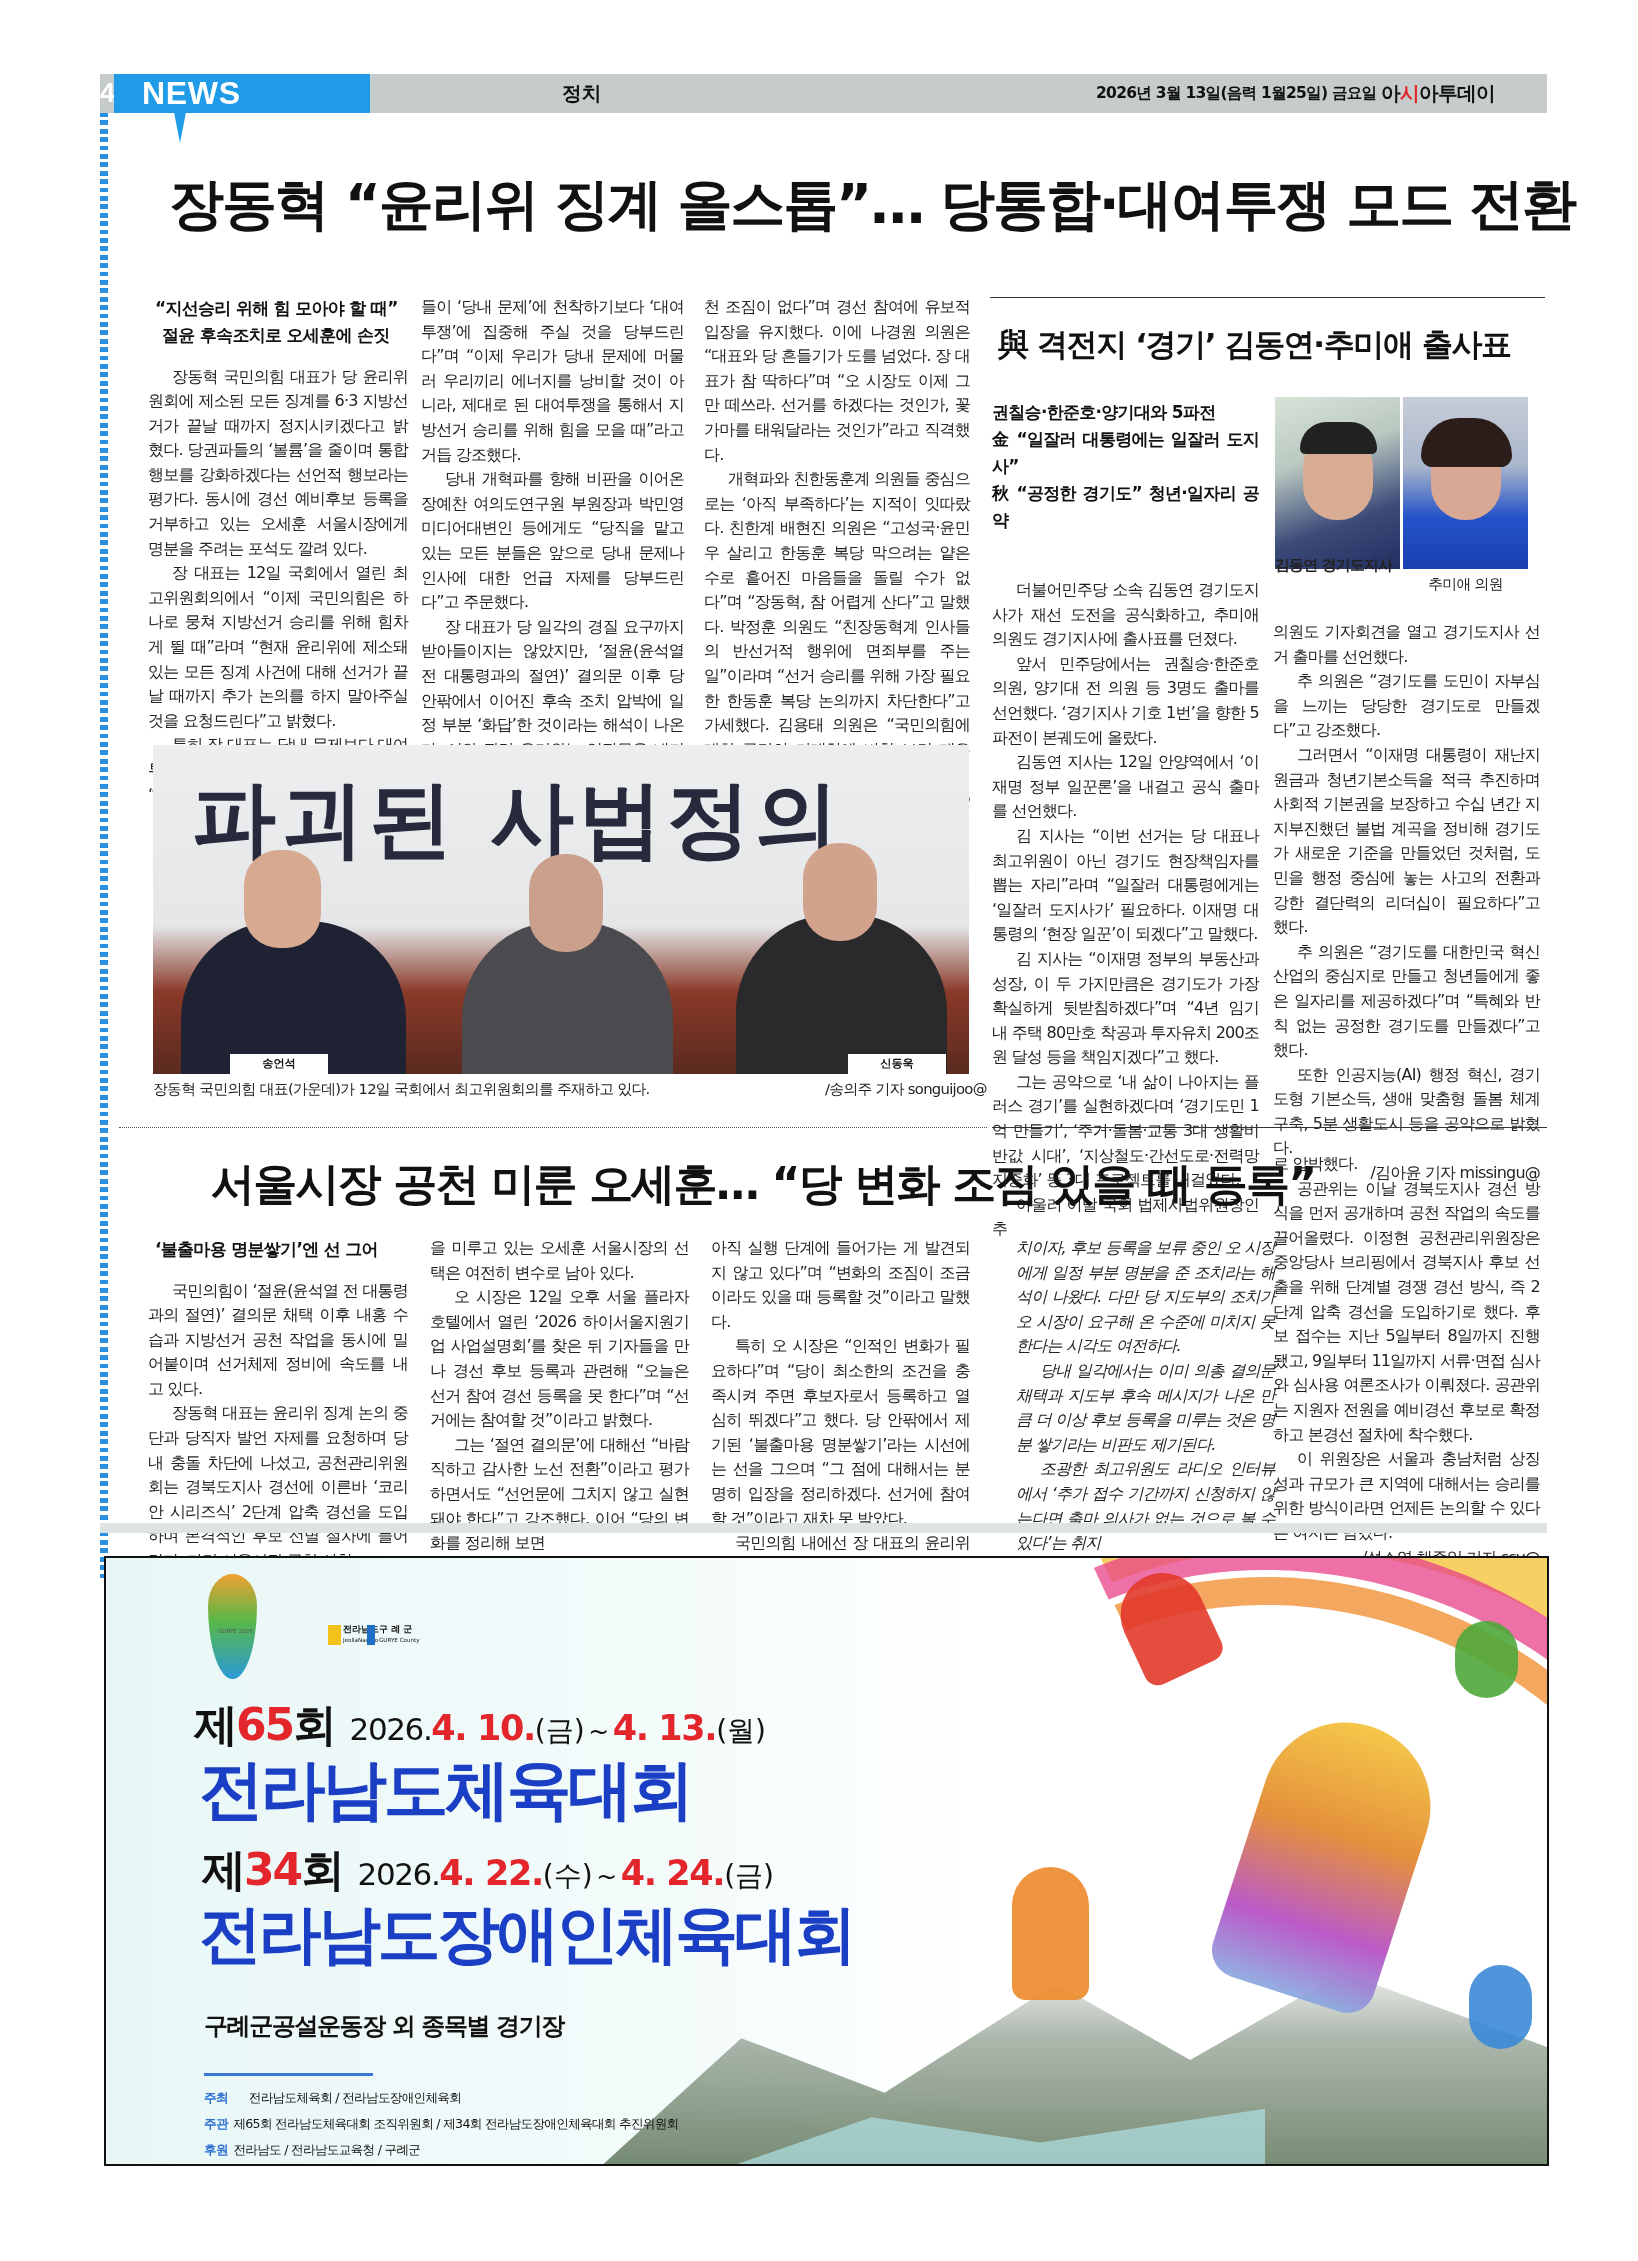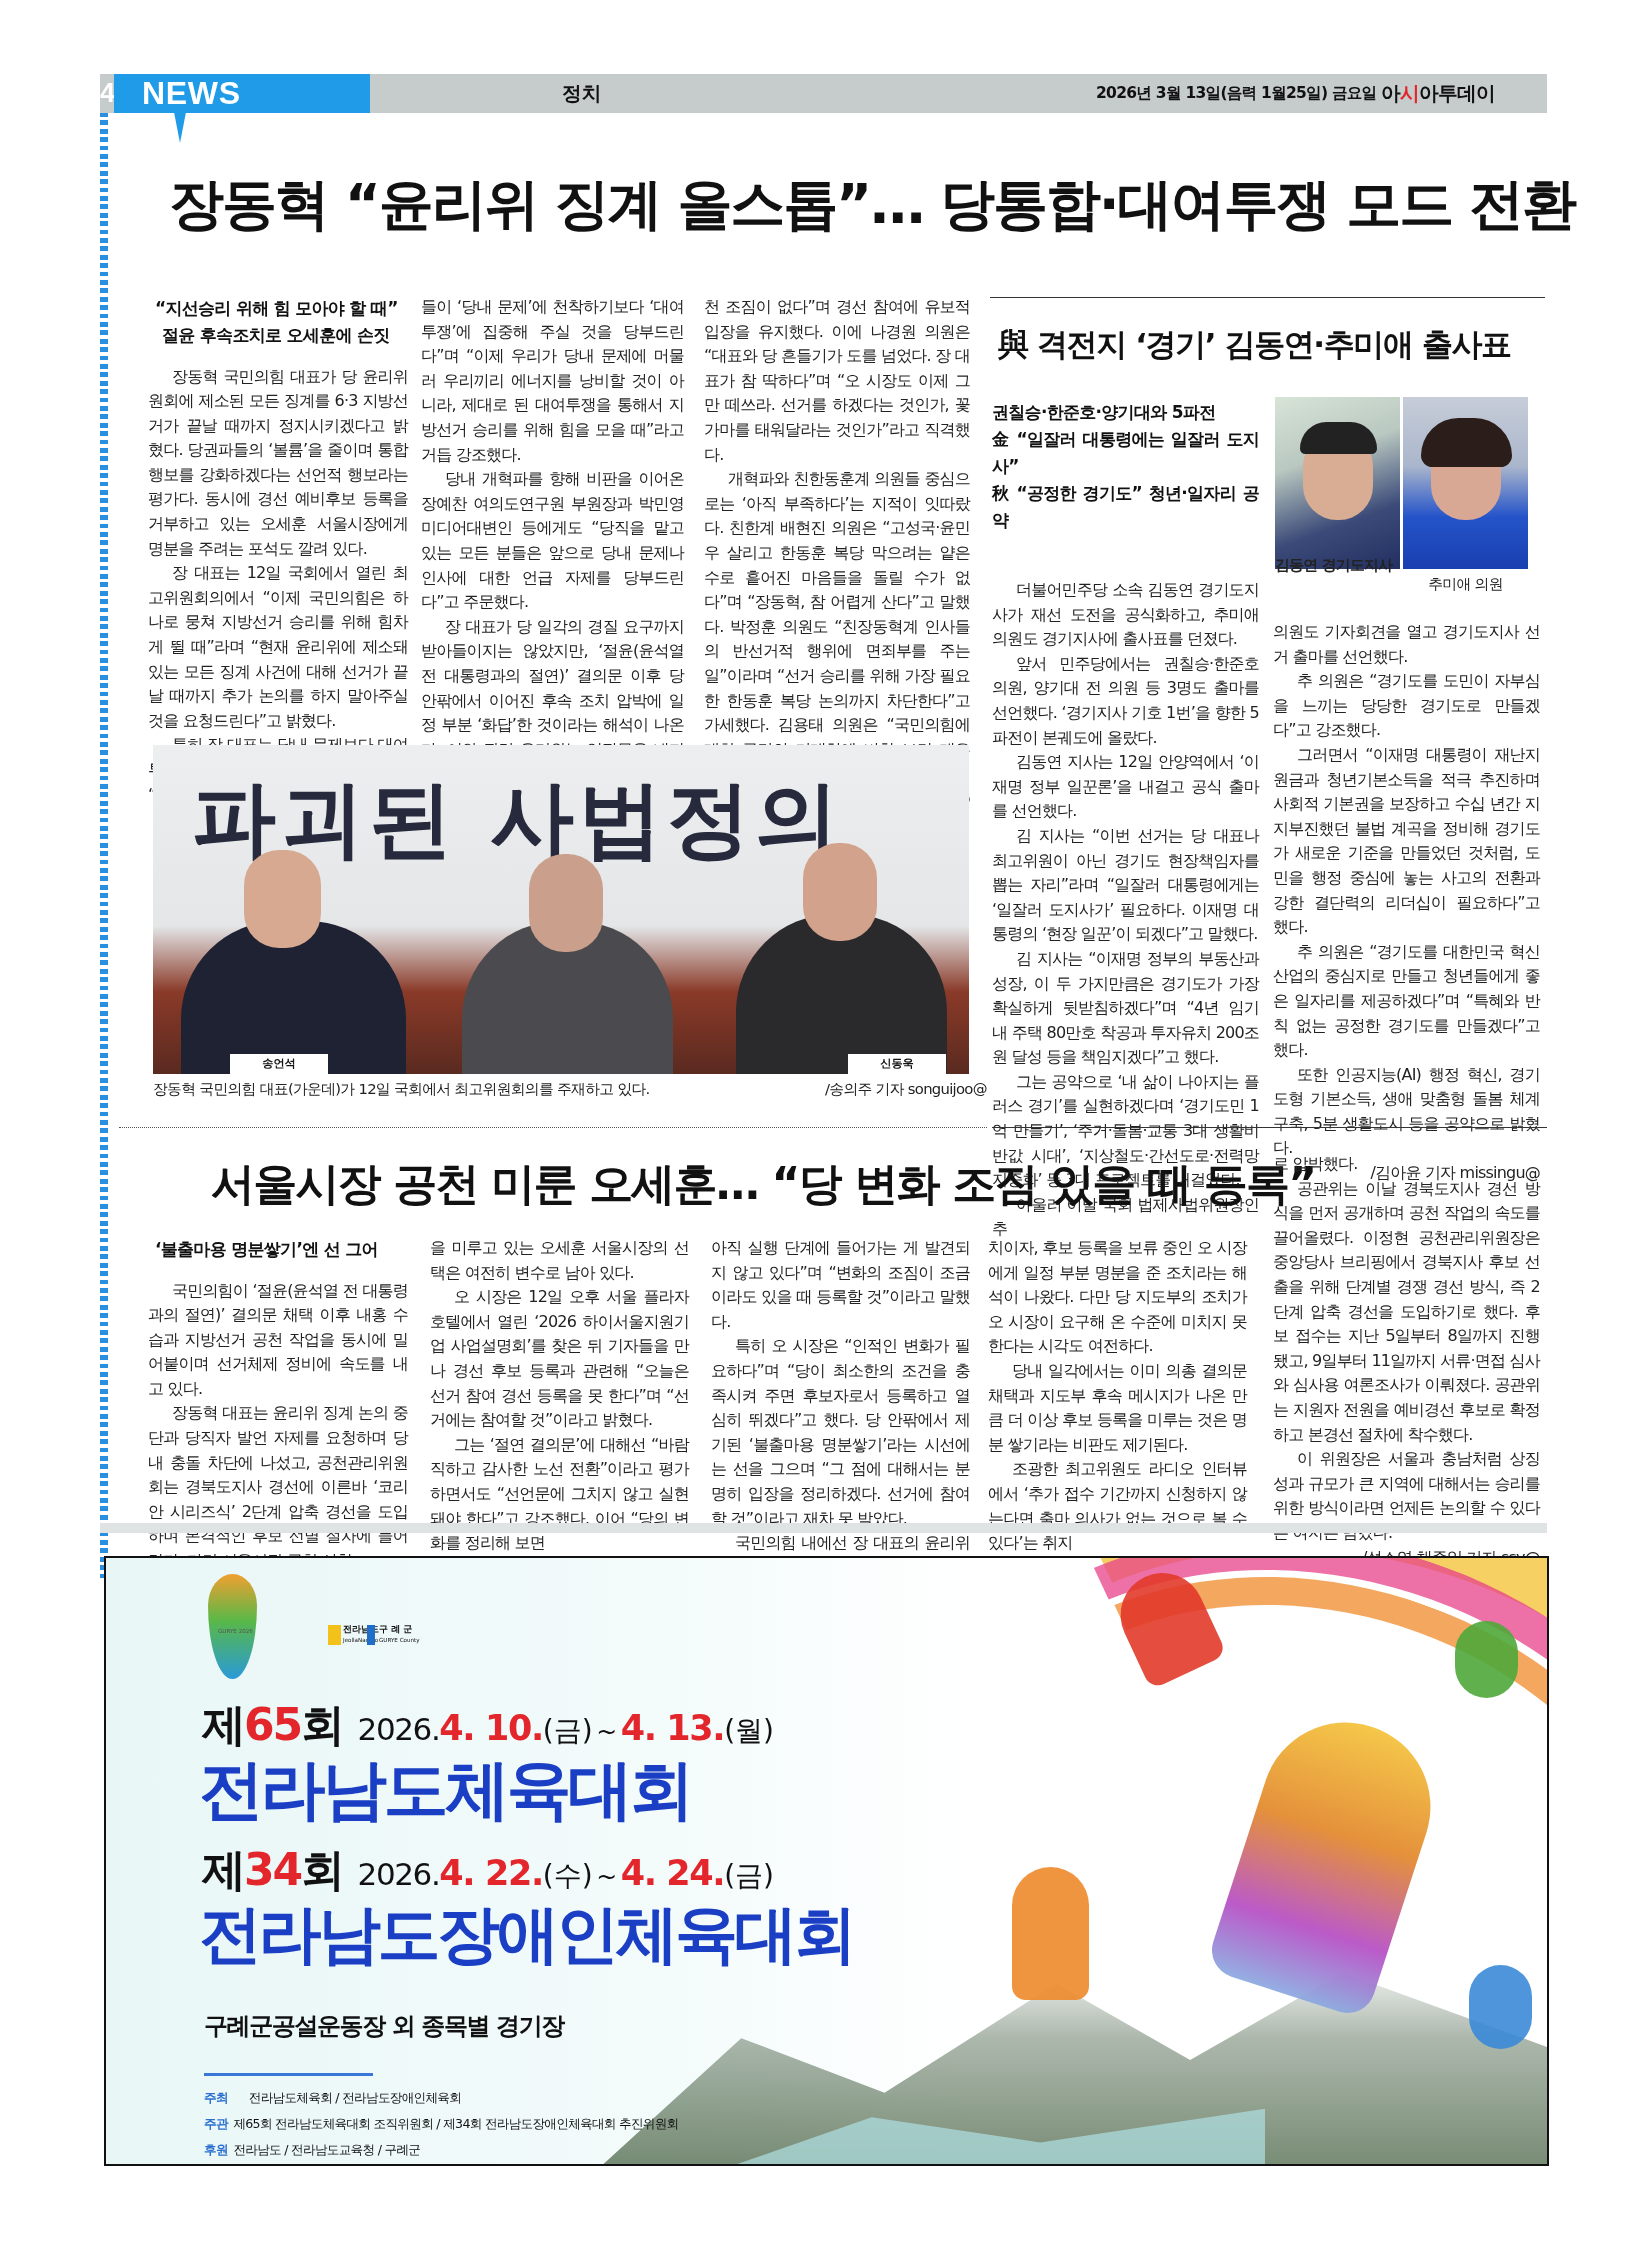--- a/index.html
+++ b/index.html
@@ -133,21 +133,21 @@
 <div class="col" style="left:430px;top:1236px;width:259px;">
   <p class="noind">을 미루고 있는 오세훈 서울시장의 선택은 여전히 변수로 남아 있다.</p>
   <p>오 시장은 12일 오후 서울 플라자호텔에서 열린 ‘2026 하이서울지원기업 사업설명회’를 찾은 뒤 기자들을 만나 경선 후보 등록과 관련해 “오늘은 선거 참여 경선 등록을 못 한다”며 “선거에는 참여할 것”이라고 밝혔다.</p>
   <p>그는 ‘절연 결의문’에 대해선 “바람직하고 감사한 노선 전환”이라고 평가하면서도 “선언문에 그치지 않고 실현돼야 한다”고 강조했다. 이어 “당의 변화를 정리해 보면</p>
 </div>
 <div class="col" style="left:711px;top:1236px;width:259px;">
   <p class="noind">아직 실행 단계에 들어가는 게 발견되지 않고 있다”며 “변화의 조짐이 조금이라도 있을 때 등록할 것”이라고 말했다.</p>
   <p>특히 오 시장은 “인적인 변화가 필요하다”며 “당이 최소한의 조건을 충족시켜 주면 후보자로서 등록하고 열심히 뛰겠다”고 했다. 당 안팎에서 제기된 ‘불출마용 명분쌓기’라는 시선에는 선을 그으며 “그 점에 대해서는 분명히 입장을 정리하겠다. 선거에 참여할 것”이라고 재차 못 박았다.</p>
   <p>국민의힘 내에선 장 대표의 윤리위 징계 중단 선언을 두고 ‘절윤’ 결의문의 후속 조</p>
 </div>
-<div class="col" style="left:988px;top:1236px;width:259px;">
+<div class="col" style="left:1016px;top:1236px;width:259px;font-style:italic;">
   <p class="noind">치이자, 후보 등록을 보류 중인 오 시장에게 일정 부분 명분을 준 조치라는 해석이 나왔다. 다만 당 지도부의 조치가 오 시장이 요구해 온 수준에 미치지 못한다는 시각도 여전하다.</p>
   <p>당내 일각에서는 이미 의총 결의문 채택과 지도부 후속 메시지가 나온 만큼 더 이상 후보 등록을 미루는 것은 명분 쌓기라는 비판도 제기된다.</p>
   <p>조광한 최고위원도 라디오 인터뷰에서 ‘추가 접수 기간까지 신청하지 않는다면 출마 의사가 없는 것으로 볼 수 있다’는 취지</p>
 </div>
 <div class="col" style="left:1273px;top:1152px;width:267px;">
   <p class="noind">로 압박했다.</p>
   <p>공관위는 이날 경북도지사 경선 방식을 먼저 공개하며 공천 작업의 속도를 끌어올렸다. 이정현 공천관리위원장은 중앙당사 브리핑에서 경북지사 후보 선출을 위해 단계별 경쟁 경선 방식, 즉 2단계 압축 경선을 도입하기로 했다. 후보 접수는 지난 5일부터 8일까지 진행됐고, 9일부터 11일까지 서류·면접 심사와 심사용 여론조사가 이뤄졌다. 공관위는 지원자 전원을 예비경선 후보로 확정하고 본경선 절차에 착수했다.</p>
   <p>이 위원장은 서울과 충남처럼 상징성과 규모가 큰 지역에 대해서는 승리를 위한 방식이라면 언제든 논의할 수 있다는 여지는 남겼다.</p>
   <p class="byline">/설소영·채종일 기자 ssy@</p>
 </div>
@@ -170,21 +170,21 @@
 
   <div class="abs" style="left:102px;top:15.5px;width:49px;height:105px;background:linear-gradient(180deg,#f0a030 0%,#58b848 45%,#2a9ad8 100%);border-radius:50% 50% 50% 50%/30% 30% 70% 70%;"></div>
   <div class="abs" style="left:112px;top:70px;font:5.6px/7px 'DejaVu Sans',sans-serif;color:#555;">GURYE 2026</div>
   <div class="abs" style="left:222px;top:67px;width:12.6px;height:19.7px;background:#f2c21a;"></div>
   <div class="abs" style="left:237px;top:66px;font:bold 9px/11.2px 'DejaVu Sans',sans-serif;">전라남도</div>
   <div class="abs" style="left:237px;top:79px;font:5.6px/7px 'DejaVu Sans',sans-serif;">JeollaNamdo</div>
   <div class="abs" style="left:261px;top:67px;width:8.4px;height:19.7px;background:#1f6fc8;"></div>
   <div class="abs" style="left:273px;top:66px;font:bold 9px/11.2px 'DejaVu Sans',sans-serif;">구 례 군</div>
   <div class="abs" style="left:273px;top:79px;font:5.6px/7px 'DejaVu Sans',sans-serif;">GURYE County</div>
 
-  <div class="abs" style="left:96px;top:139px;white-space:nowrap;">
+  <div class="abs" style="left:88px;top:139px;white-space:nowrap;">
     <span style="font:bold 44px/56px 'DejaVu Sans',sans-serif;letter-spacing:-2.1px;">제</span><span style="font:bold 44px/56px 'DejaVu Sans',sans-serif;color:#e3262b;letter-spacing:-2.1px;">65</span><span style="font:bold 44px/56px 'DejaVu Sans',sans-serif;letter-spacing:-2.1px;">회</span>
     <span style="font:31px/56px 'DejaVu Sans',sans-serif;margin-left:11.2px;letter-spacing:-1.4px;">2026.</span><span style="font:bold 35px/56px 'DejaVu Sans',sans-serif;color:#e3262b;letter-spacing:-1.4px;">4. 10.</span><span style="font:28px/56px 'DejaVu Sans',sans-serif;">(금)</span>
     <span style="font:25px/56px 'DejaVu Sans',sans-serif;">~</span>
     <span style="font:bold 35px/56px 'DejaVu Sans',sans-serif;color:#e3262b;letter-spacing:-1.4px;">4. 13.</span><span style="font:28px/56px 'DejaVu Sans',sans-serif;">(월)</span>
   </div>
   <div class="abs" style="left:93px;top:191px;font:bold 65px/81px 'DejaVu Sans',sans-serif;color:#1a3fc4;letter-spacing:-3.5px;white-space:nowrap;">전라남도체육대회</div>
 
   <div class="abs" style="left:96px;top:284px;white-space:nowrap;">
     <span style="font:bold 44px/56px 'DejaVu Sans',sans-serif;letter-spacing:-2.1px;">제</span><span style="font:bold 44px/56px 'DejaVu Sans',sans-serif;color:#e3262b;letter-spacing:-2.1px;">34</span><span style="font:bold 44px/56px 'DejaVu Sans',sans-serif;letter-spacing:-2.1px;">회</span>
     <span style="font:31px/56px 'DejaVu Sans',sans-serif;margin-left:11.2px;letter-spacing:-1.4px;">2026.</span><span style="font:bold 35px/56px 'DejaVu Sans',sans-serif;color:#e3262b;letter-spacing:-1.4px;">4. 22.</span><span style="font:28px/56px 'DejaVu Sans',sans-serif;">(수)</span>

